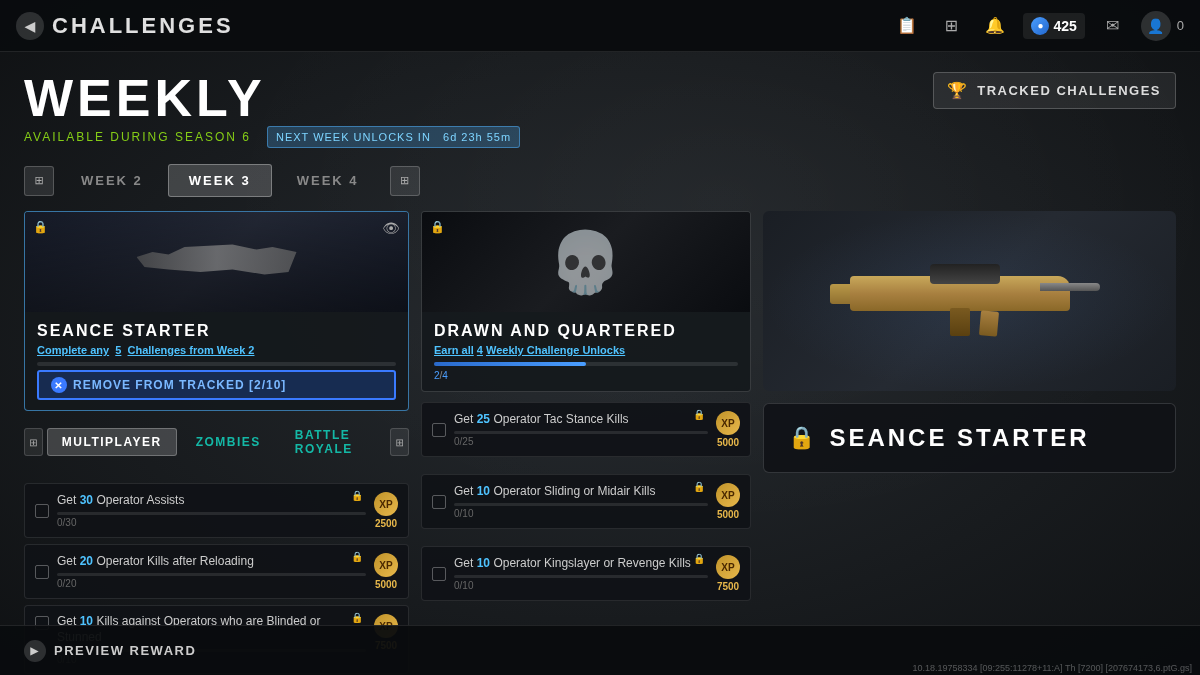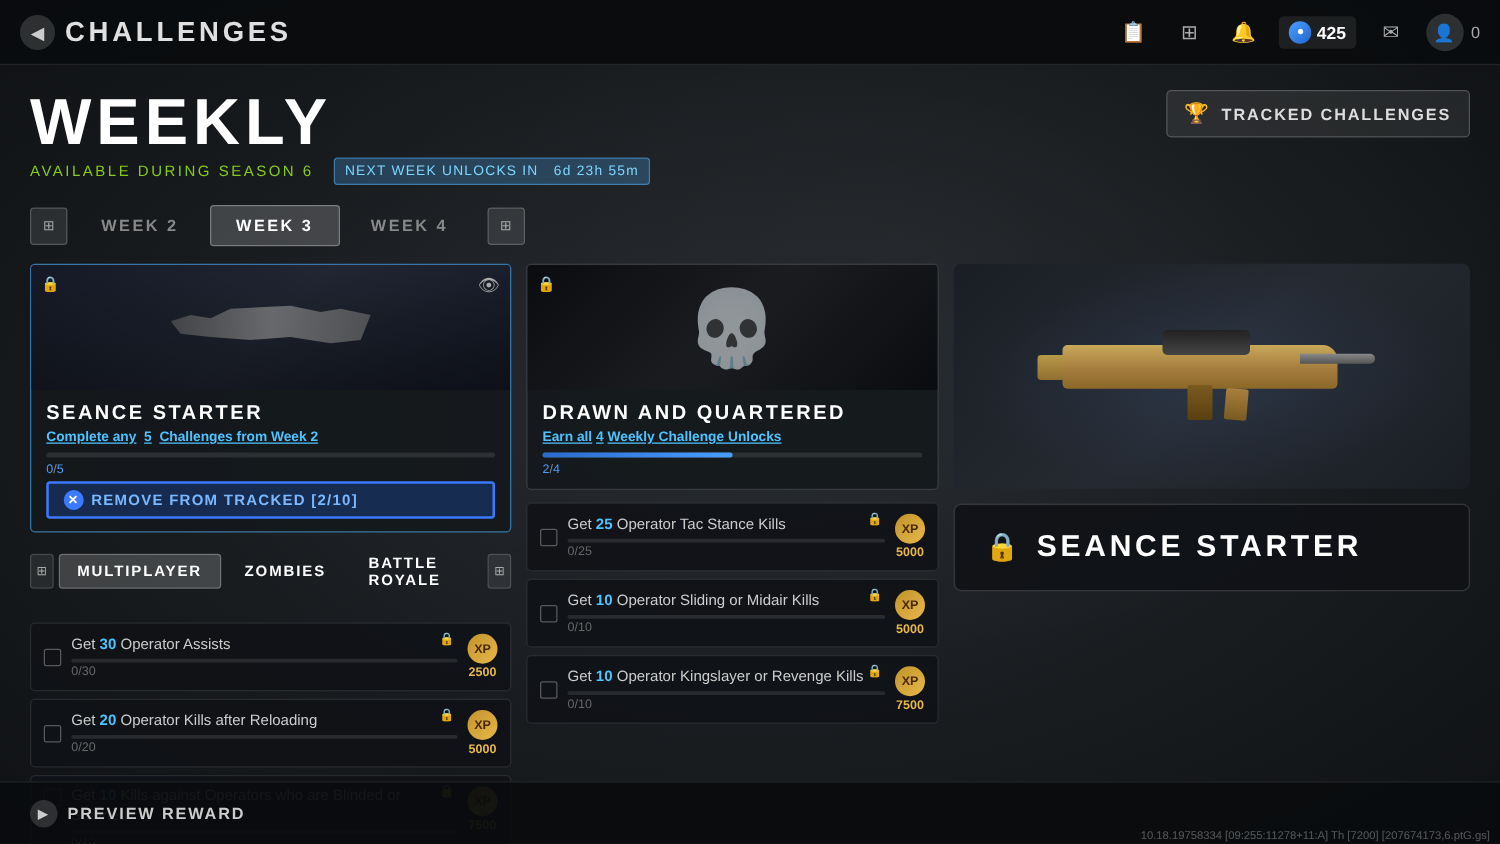--- a/index.html
+++ b/index.html
@@ -479,21 +479,21 @@
       font-size: 10px;
       color: #aaa;
     }
 
     .mode-tab {
       padding: 6px 14px;
       font-size: 12px;
       font-weight: bold;
       letter-spacing: 1.5px;
       text-transform: uppercase;
-      color: #ffffff;
+      color: #14b8a6;
       cursor: pointer;
       border: 1px solid transparent;
       border-radius: 3px;
     }
 
     .mode-tab.active {
       background: rgba(255,255,255,0.18);
       border-color: rgba(255,255,255,0.25);
       color: #fff;
     }
@@ -781,21 +781,21 @@
     }
 
     .challenge-item.tall .challenge-checkbox {
       margin-top: 2px;
     }
 
     
     .mid-challenge-list {
       display: flex;
       flex-direction: column;
-      gap: 6px;
+      gap: 17px;
     }
   </style>
 </head>
 <body>
 
 <div class="container">
 
   <nav class="top-nav">
     <div class="back-btn">
       <div class="back-icon">◀</div>
@@ -858,23 +858,20 @@
           <div class="card-body">
             <div class="card-title">SEANCE STARTER</div>
             <div class="card-desc">
               <span>Complete any</span>
               &nbsp;<span style="color:#4fc3ff;font-weight:bold;">5</span>&nbsp;
               <span>Challenges from Week 2</span>
             </div>
             <div class="progress-bar-container">
               <div class="progress-bar-fill" style="width:0%"></div>
             </div>
-            <div class="progress-text">
-              <span>0</span>/<span>5</span>
-            </div>
             <div class="remove-tracked-btn">
               <div class="remove-x">✕</div>
               <span>REMOVE FROM TRACKED [2/10]</span>
             </div>
           </div>
         </div>
 
         <div class="mode-tabs">
           <div class="mode-tab-icon">⊞</div>
           <div class="mode-tab active">MULTIPLAYER</div>

